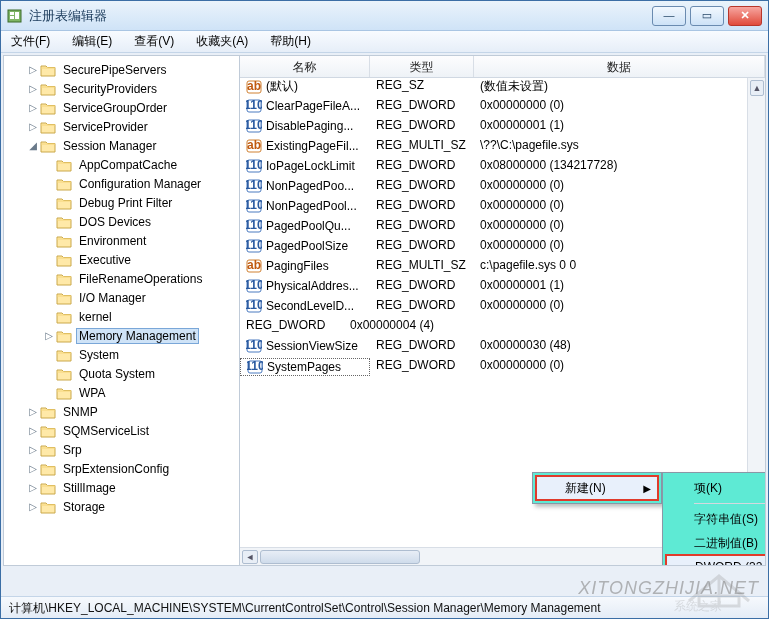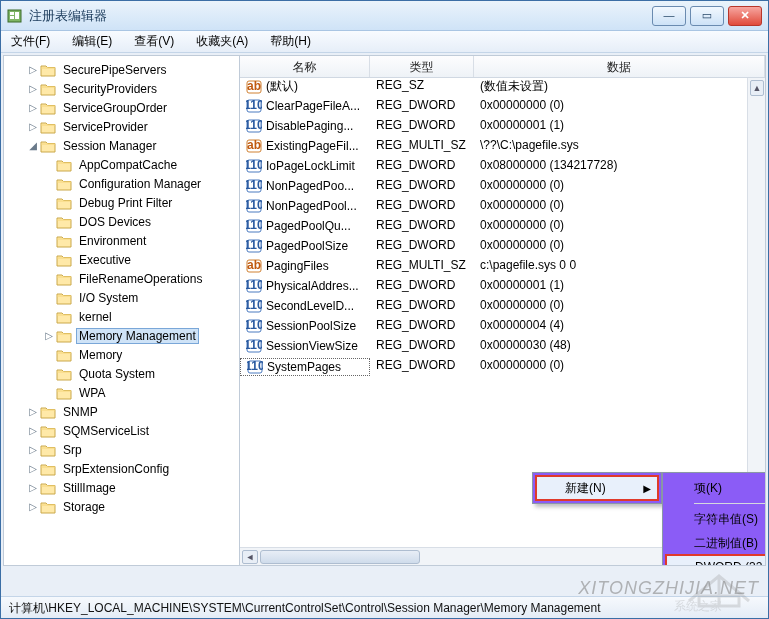--- a/index.html
+++ b/index.html
@@ -48,21 +48,21 @@
 .list-row.selected .name-cell { background:#fff; border:1px dotted #666; }
 
 .list-scroll-h { height:18px; border-top:1px solid #d8dee6; background:#f1f4f8; position:relative; }
 .list-scroll-h .thumb { position:absolute; left:20px; top:2px; height:14px; width:160px; background:linear-gradient(#e8eef6,#cfdceb); border:1px solid #aebdd0; border-radius:3px; }
 .list-scroll-h .arrow { position:absolute; top:2px; width:16px; height:14px; background:#e8eef6; border:1px solid #aebdd0; border-radius:2px; text-align:center; font-size:9px; line-height:12px; color:#556; }
 .arrow.left{left:2px;} .arrow.right{right:2px;}
 
 .status-bar { height:22px; background:linear-gradient(#f6f9fd,#e4ecf6); border-top:1px solid #c4d5e8; padding:3px 8px; font-size:12px; color:#111; white-space:nowrap; overflow:hidden;margin-top:28px; }
 
 
-.ctx-menu { position:absolute; background:#8b5cf6; border:1px solid #8a97a6; box-shadow: 3px 3px 4px rgba(0,0,0,.25); padding:3px; }
+.ctx-menu { position:absolute; background:#5eead4; border:1px solid #8a97a6; box-shadow: 3px 3px 4px rgba(0,0,0,.25); padding:3px; }
 .ctx-menu.main { left:292px; top:416px; width:130px; }
 .ctx-menu.sub { left:422px; top:416px; width:198px; }
 .ctx-row { height:24px; display:flex; align-items:center; padding: 0 22px 0 28px; position:relative; }
 .ctx-row.hover { background:#e8f0fb; border:1px solid #aecff7; }
 .ctx-row .arrow-r { position:absolute; right:6px; font-size:10px; }
 .ctx-sep { height:1px; background:#d4d8de; margin:3px 4px 3px 28px; }
 .highlight-red { outline:2px solid #e03a2a; outline-offset:-1px; }
 
 .list-vscroll { position:absolute; right:0; top:22px; bottom:18px; width:18px; background:#f1f4f8; border-left:1px solid #d8dee6; }
 .list-vscroll .arrow { position:absolute; left:2px; width:14px; height:16px; background:#e8eef6; border:1px solid #aebdd0; border-radius:2px; text-align:center; font-size:9px; line-height:14px; color:#556; }
@@ -238,21 +238,21 @@
             </span>
     <span class="label">FileRenameOperations</span>
   </div>
           <div class="tree-node" style="padding-left:32px">
     <span class="twisty"> </span>
     <span class="folder-icon">
               <svg>
                 <use href="#folder-g"></use>
               </svg>
             </span>
-    <span class="label">I/O System</span>
+    <span class="label">I/O Manager</span>
   </div>
           <div class="tree-node" style="padding-left:32px">
     <span class="twisty"> </span>
     <span class="folder-icon">
               <svg>
                 <use href="#folder-g"></use>
               </svg>
             </span>
     <span class="label">kernel</span>
   </div>
@@ -265,21 +265,21 @@
             </span>
     <span class="label">Memory Management</span>
   </div>
           <div class="tree-node" style="padding-left:32px">
     <span class="twisty"> </span>
     <span class="folder-icon">
               <svg>
                 <use href="#folder-g"></use>
               </svg>
             </span>
-    <span class="label">Memory</span>
+    <span class="label">System</span>
   </div>
           <div class="tree-node" style="padding-left:32px">
     <span class="twisty"> </span>
     <span class="folder-icon">
               <svg>
                 <use href="#folder-g"></use>
               </svg>
             </span>
     <span class="label">Quota System</span>
   </div>
@@ -494,28 +494,20 @@
                 <svg>
                   <use href="#dw-g"></use>
                 </svg>
               </span>
       <span>SecondLevelD...</span>
     </div>
     <div class="cell type-cell">REG_DWORD</div>
     <div class="cell data-cell">0x00000000 (0)</div>
   </div>
           <div class="list-row">
-    <div class="cell name-cell">
-      <span class="val-icon">
-                <svg>
-                  <use href="#dw-g"></use>
-                </svg>
-              </span>
-      <span>SessionPoolSize</span>
-    </div>
     <div class="cell type-cell">REG_DWORD</div>
     <div class="cell data-cell">0x00000004 (4)</div>
   </div>
           <div class="list-row">
     <div class="cell name-cell">
       <span class="val-icon">
                 <svg>
                   <use href="#dw-g"></use>
                 </svg>
               </span>

